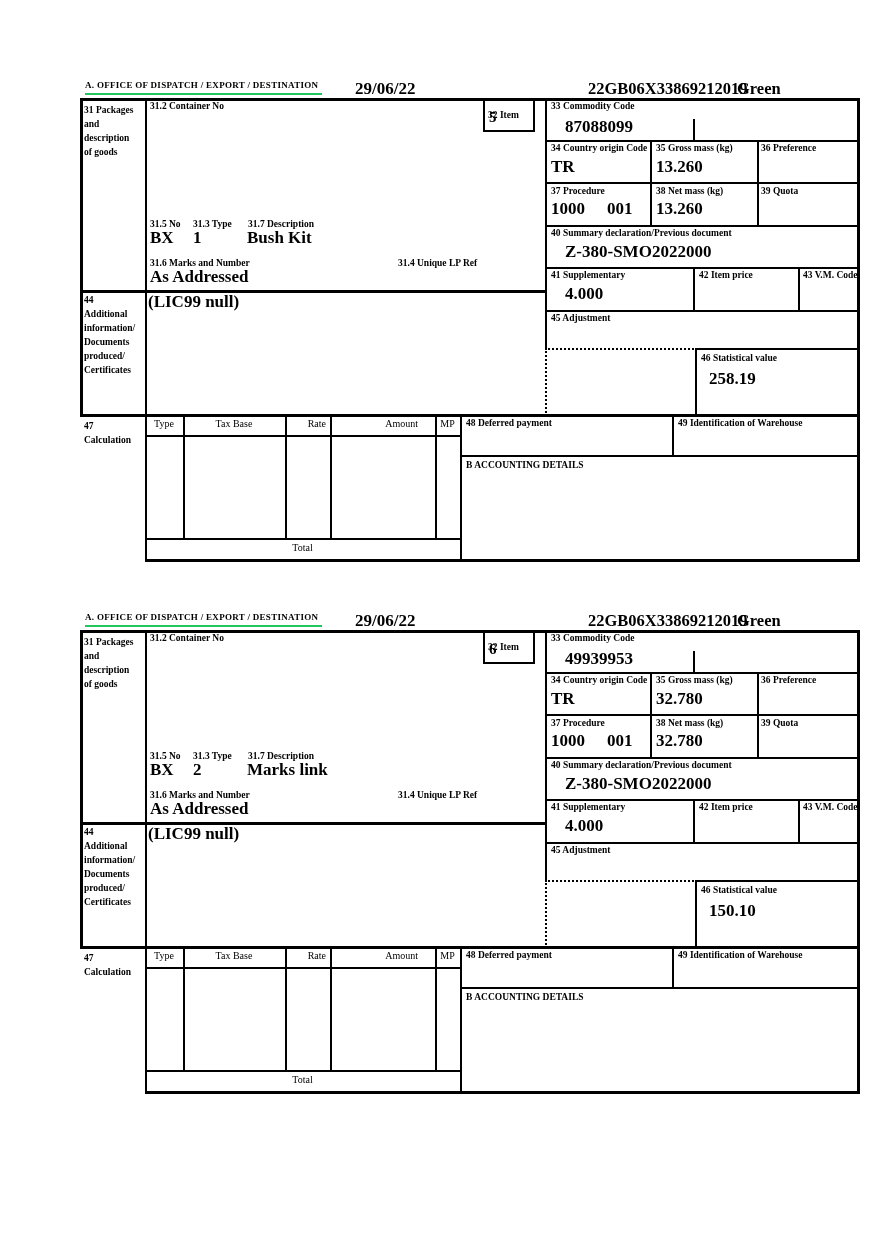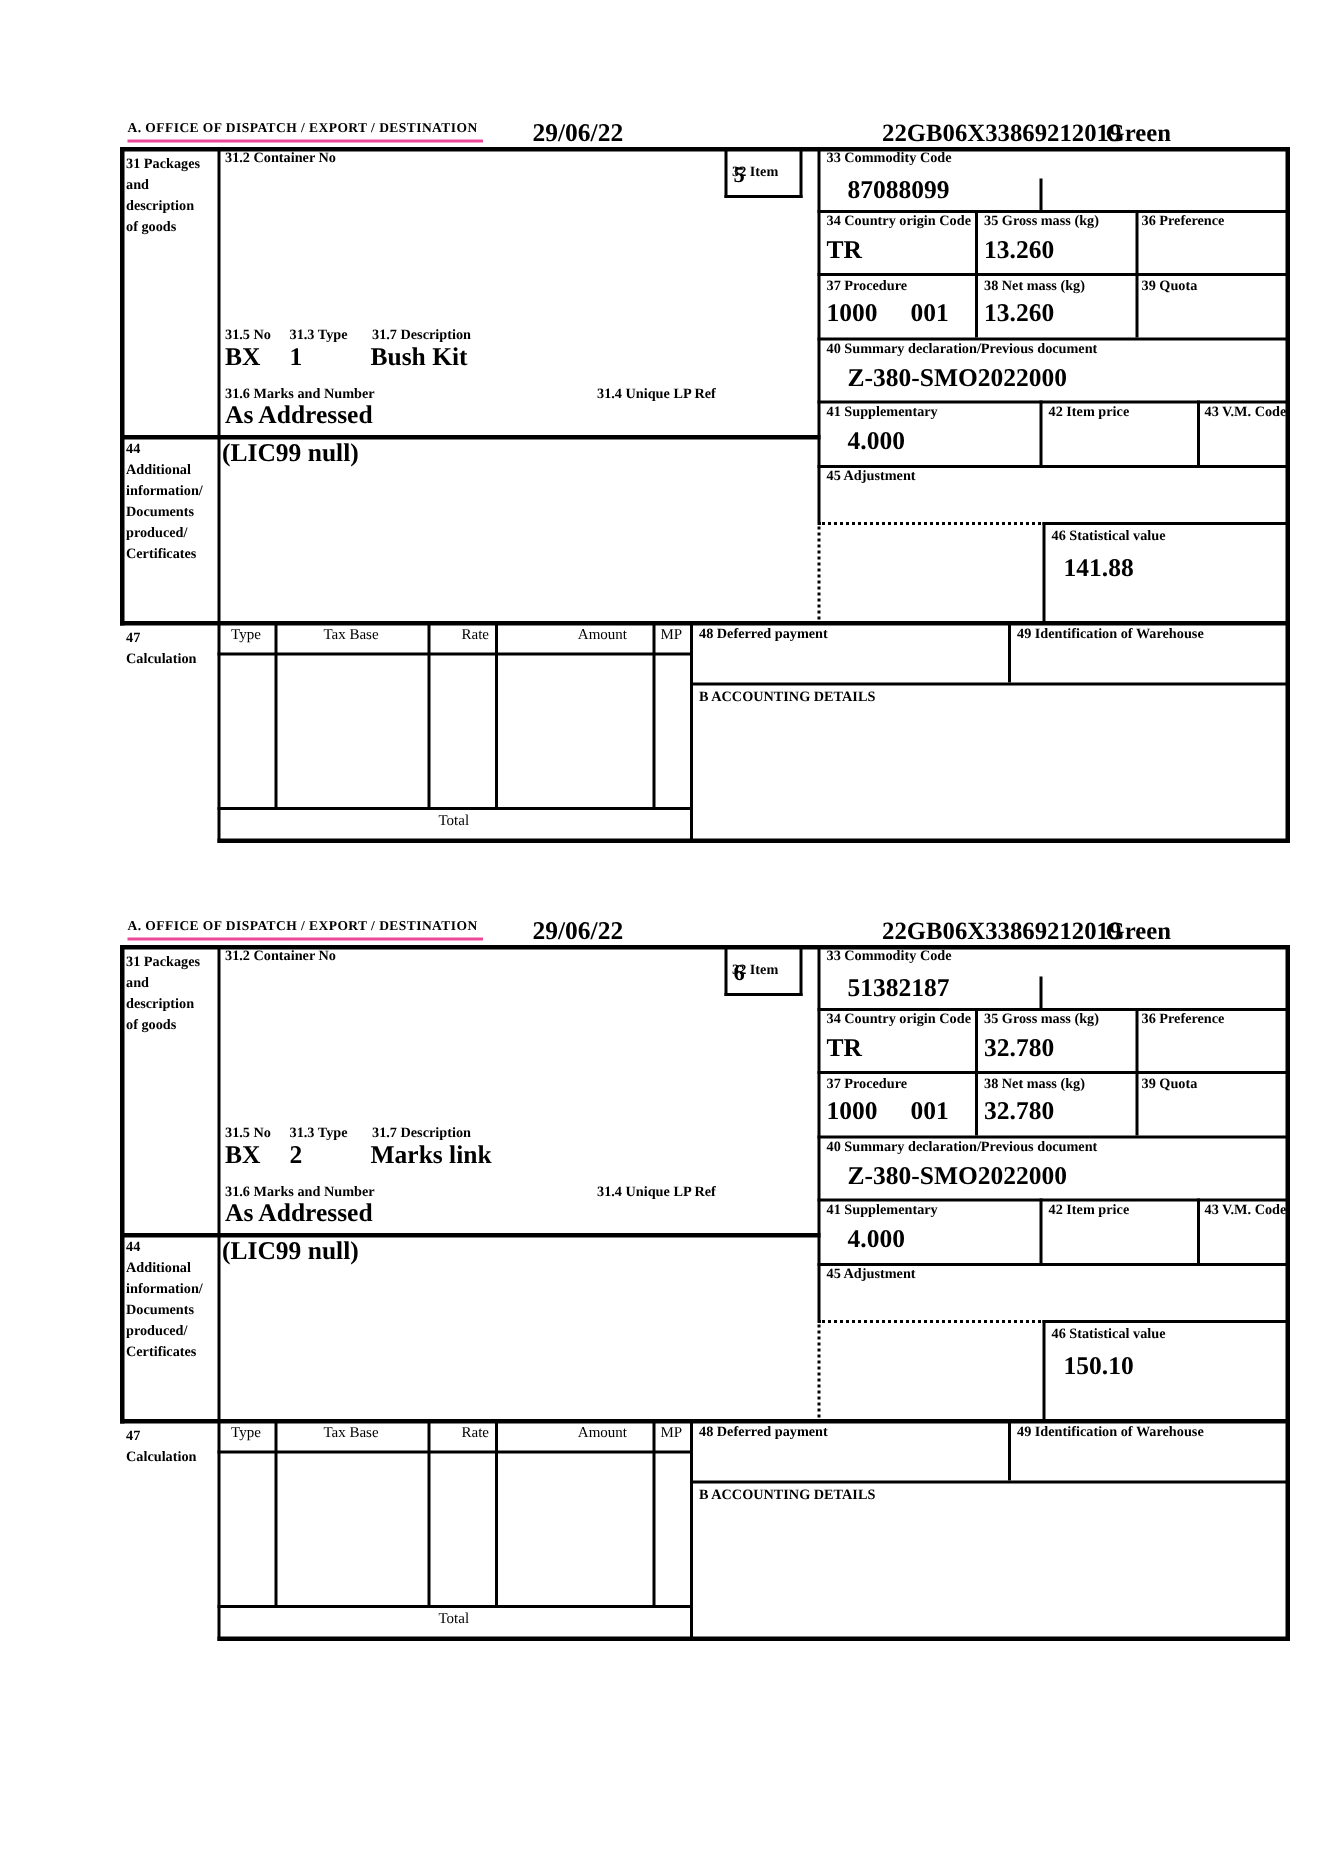--- a/index.html
+++ b/index.html
@@ -7,21 +7,21 @@
   body {
     width:882px; height:1250px; background:#ffffff; position:relative;
     font-family:"Liberation Serif","DejaVu Serif",serif; color:#000;
   }
   .block { position:absolute; left:80px; width:782px; height:495px; }
   .block * { position:absolute; }
   .ln { background:#000; }
   .lbl { font-size:9.5px; font-weight:bold; white-space:nowrap; }
   .val { font-size:17px; font-weight:bold; white-space:nowrap; }
   .office { font-size:9px; font-weight:bold; letter-spacing:.3px; white-space:nowrap;
-            padding:0 0 3px 0; border-bottom:2px solid #ec4899; width:237px; }
+            padding:0 0 3px 0; border-bottom:2px solid #22c55e; width:237px; }
   .stack { font-size:9.5px; font-weight:bold; line-height:14px; }
   .stack div { position:static; }
   .colhdr { font-size:10px; font-weight:normal; top:340px; white-space:nowrap; }
   .itembox { left:403px; top:20px; width:52px; height:34px;
              border-left:2px solid #000; border-right:2px solid #000; border-bottom:2px solid #000; }
   .itembox .lbl { left:3px; top:12px; }
   .itembox .val { left:4px; top:11px; font-size:15px; }
   .bhdr { font-size:9.5px; font-weight:bold; white-space:nowrap; }
 </style>
 </head>
@@ -116,21 +116,21 @@
   <div class="val" style="left:576px;top:121px;">13.260</div>
   <div class="lbl" style="left:681px;top:108px;">39 Quota</div>
   <div class="lbl" style="left:471px;top:150px;">40 Summary declaration/Previous document</div>
   <div class="val" style="left:485px;top:164px;">Z-380-SMO2022000</div>
   <div class="lbl" style="left:471px;top:192px;">41 Supplementary</div>
   <div class="val" style="left:485px;top:206px;">4.000</div>
   <div class="lbl" style="left:619px;top:192px;">42 Item price</div>
   <div class="lbl" style="left:723px;top:192px;">43 V.M. Code</div>
   <div class="lbl" style="left:471px;top:235px;">45 Adjustment</div>
   <div class="lbl" style="left:621px;top:275px;">46 Statistical value</div>
-  <div class="val" style="left:629px;top:291px;">141.88</div>
+  <div class="val" style="left:629px;top:291px;">258.19</div>
 
   <div class="colhdr" style="left:65px;width:38px;text-align:center;">Type</div>
   <div class="colhdr" style="left:103px;width:102px;text-align:center;">Tax Base</div>
   <div class="colhdr" style="left:205px;width:41px;text-align:right;">Rate</div>
   <div class="colhdr" style="left:250px;width:88px;text-align:right;">Amount</div>
   <div class="colhdr" style="left:355px;width:25px;text-align:center;">MP</div>
   <div class="colhdr" style="left:65px;top:464px;width:315px;text-align:center;">Total</div>
 
   <div class="lbl" style="left:386px;top:340px;">48 Deferred payment</div>
   <div class="lbl" style="left:598px;top:340px;">49 Identification of Warehouse</div>
@@ -205,21 +205,21 @@
   <div class="lbl" style="left:168px;top:141px;">31.7 Description</div>
   <div class="val" style="left:70px;top:150px;">BX</div>
   <div class="val" style="left:113px;top:150px;">2</div>
   <div class="val" style="left:167px;top:150px;">Marks link</div>
   <div class="lbl" style="left:70px;top:180px;">31.6 Marks and Number</div>
   <div class="lbl" style="left:318px;top:180px;">31.4 Unique LP Ref</div>
   <div class="val" style="left:70px;top:189px;">As Addressed</div>
   <div class="val" style="left:68px;top:214px;">(LIC99 null)</div>
 
   <div class="lbl" style="left:471px;top:23px;">33 Commodity Code</div>
-  <div class="val" style="left:485px;top:39px;">51382187</div>
+  <div class="val" style="left:485px;top:39px;">49939953</div>
   <div class="lbl" style="left:471px;top:65px;">34 Country origin Code</div>
   <div class="val" style="left:471px;top:79px;">TR</div>
   <div class="lbl" style="left:576px;top:65px;">35 Gross mass (kg)</div>
   <div class="val" style="left:576px;top:79px;">32.780</div>
   <div class="lbl" style="left:681px;top:65px;">36 Preference</div>
   <div class="lbl" style="left:471px;top:108px;">37 Procedure</div>
   <div class="val" style="left:471px;top:121px;">1000</div>
   <div class="val" style="left:527px;top:121px;">001</div>
   <div class="lbl" style="left:576px;top:108px;">38 Net mass (kg)</div>
   <div class="val" style="left:576px;top:121px;">32.780</div>

